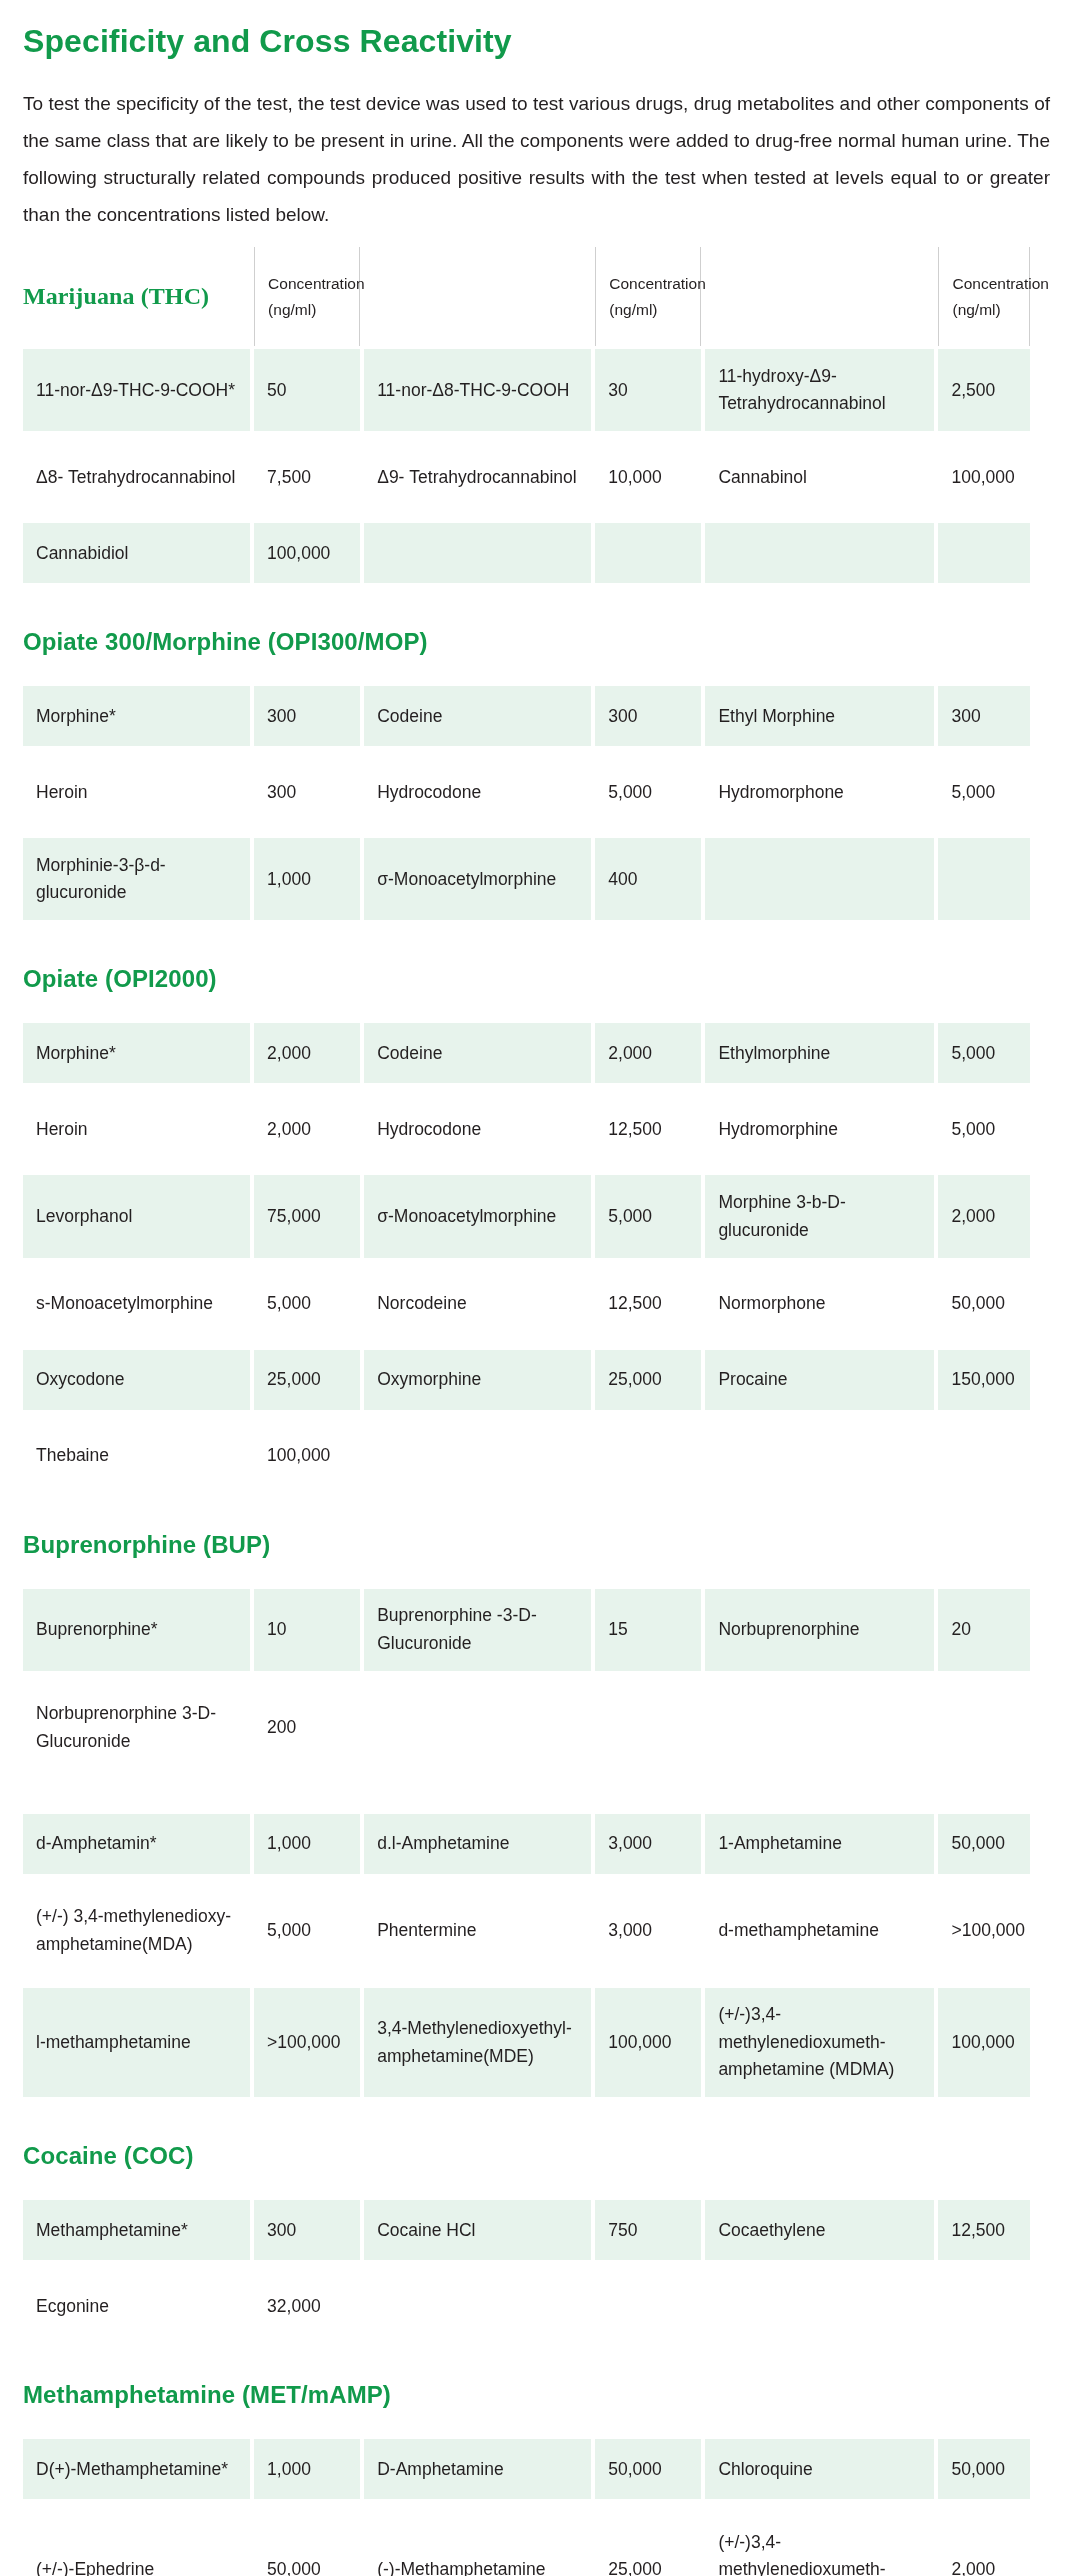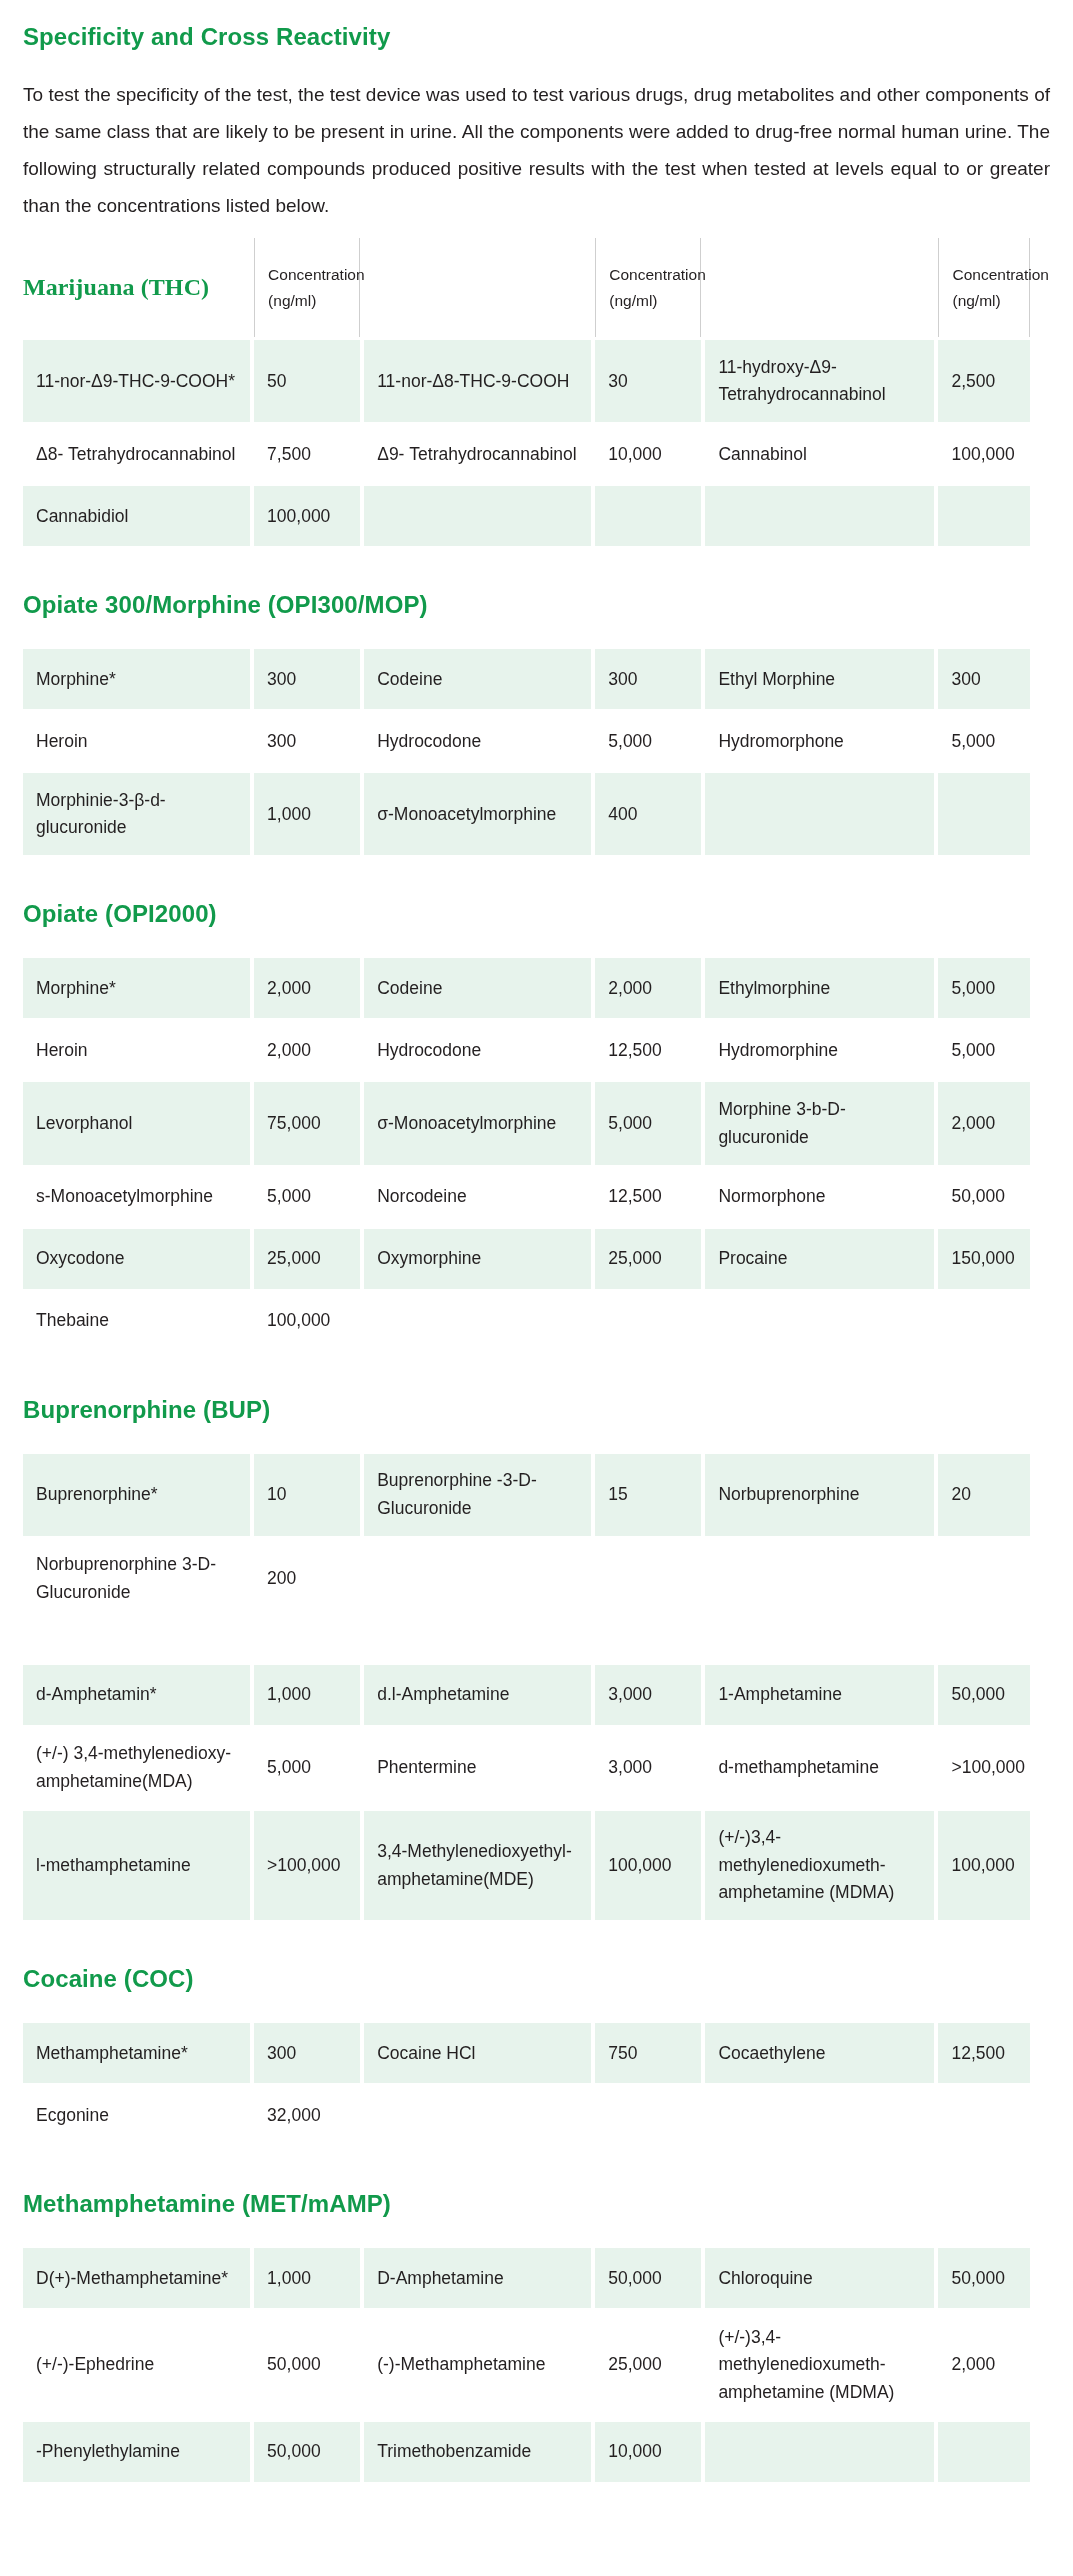--- a/index.html
+++ b/index.html
@@ -6,21 +6,21 @@
   html,body { background:#ffffff; }
   body {
     width:1073px;
     font-family:"Liberation Sans", sans-serif;
     color:#231f20;
   }
   .page { padding:15.5px 23px 31px 23px; width:1073px; }
 
   h1.page-title {
     color:#119a4b;
-    font-size:24px;
+    font-size:32px;
     font-weight:bold;
     margin:7.2px 0 25px 0;
     letter-spacing:0.1px;
   }
   p.intro {
     font-size:19px;
     line-height:1.95;
     text-align:justify;
   }
 
@@ -29,21 +29,21 @@
 
   h2.sec-heading {
     color:#119a4b;
     font-size:24px;
     font-weight:bold;
     margin:0 0 30px 0;
     letter-spacing:0.1px;
   }
   h2.sec-heading.in-band { margin:0;font-family:Liberation Serif, serif; }
 
-  .tbl { display:flex; flex-direction:column; gap:2px; }
+  .tbl { display:flex; flex-direction:column; gap:16px; }
 
   .hdr-row, .row {
     display:grid;
     grid-template-columns:227px 106px 227px 106px 229px 92px;
     column-gap:4.1px;
   }
 
   .hdr-row { min-height:99px; margin-bottom:3.1px; }
   .hdr-cell {
     display:flex;

